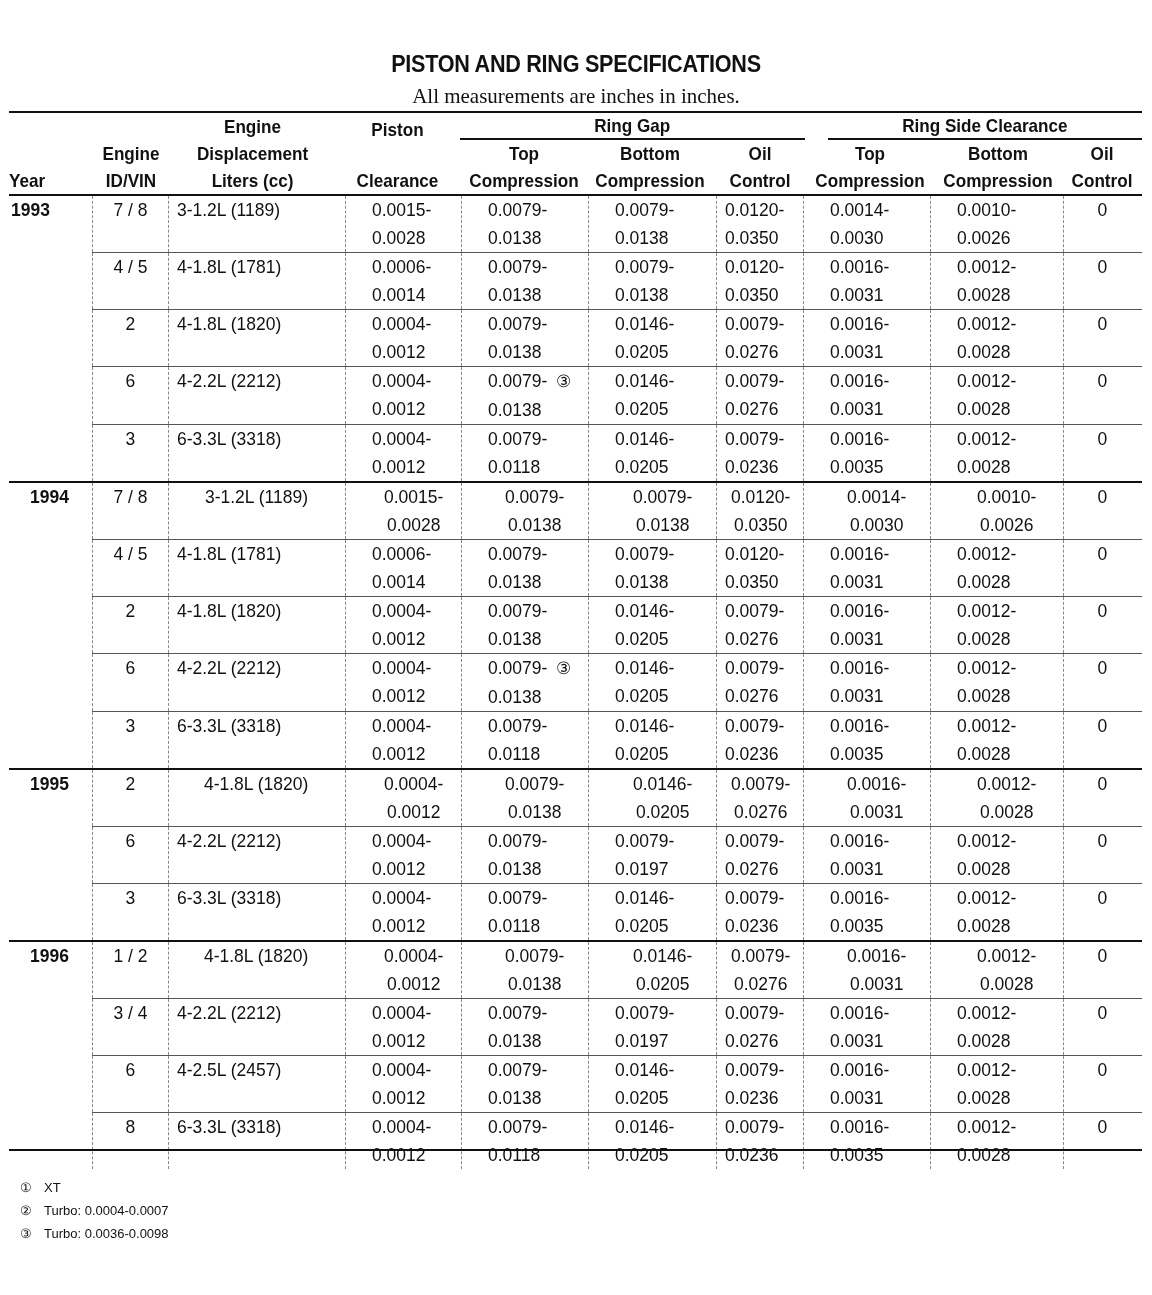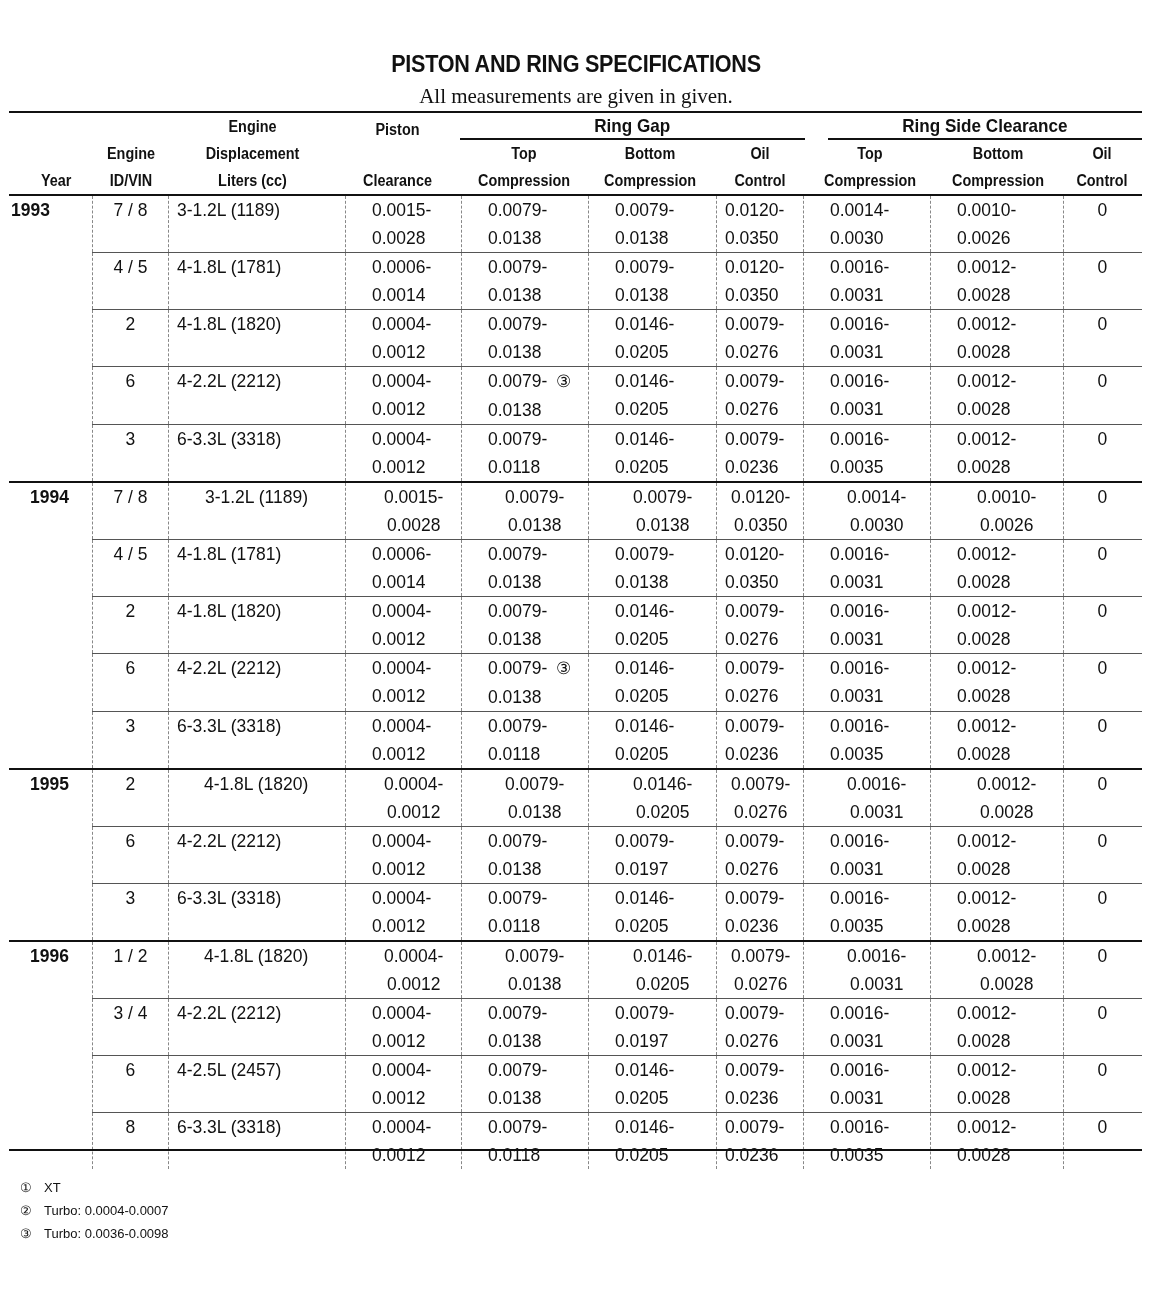--- a/index.html
+++ b/index.html
@@ -3,21 +3,21 @@
 <meta charset="utf-8">
 <style>
   html, body { margin: 0; padding: 0; background: #ffffff; }
   body { width: 1152px; height: 1295px; position: relative; color: #111; font-family: "Liberation Sans", sans-serif; overflow: hidden; }
   .title { position: absolute; left: 0; width: 1152px; top: 50px; text-align: center; font-family: "Liberation Sans", sans-serif; font-weight: bold; font-size: 24px; letter-spacing: -0.3px; transform: scaleX(0.9); }
   .subtitle { position: absolute; left: 0; width: 1152px; top: 84px; text-align: center; font-family: "Liberation Serif", serif; font-size: 21px; }
   .topline { position: absolute; left: 9px; width: 1133px; top: 111px; height: 2px; background: #111; }
   .grp { position: absolute; top: 115px; height: 24px; font-weight: bold; font-size: 19px; text-align: center; transform-origin: center; }
   .grp span { display: inline-block; transform: scaleX(0.9); }
   .grp-line { position: absolute; top: 138px; height: 2px; background: #111; }
-  .hdr { position: absolute; top: 116px; height: 78px; font-weight: bold; font-size: 16px; text-align: center; line-height: 27px; display: flex; flex-direction: column; justify-content: flex-end; }
+  .hdr { position: absolute; top: 116px; height: 78px; font-weight: bold; font-size: 19px; text-align: center; line-height: 27px; display: flex; flex-direction: column; justify-content: flex-end; }
   .hdr span { display: block; transform: scaleX(0.9); white-space: nowrap; }
   .hdrline { position: absolute; left: 9px; width: 1133px; top: 194px; height: 2px; background: #111; }
   table.body { position: absolute; left: 9px; top: 196px; width: 1133px; border-collapse: collapse; table-layout: fixed; font-size: 19px; }
   table.body td { padding: 0; vertical-align: top; height: 56px; line-height: 28px; border-left: 1px dashed #888; }
   table.body td:first-child { border-left: none; }
   table.body tr.spec td { border-top: 1px solid #555; }
   table.body tr.yearstart td { border-top: 2px solid #111; text-align: center; }
   table.body tr.first td { border-top: none; }
   table.body td.year { border-top: none !important; font-weight: bold; padding-left: 2px; }
   table.body tr.yearstart td.year { border-top: 2px solid #111 !important; }
@@ -33,29 +33,29 @@
   .bottomline { position: absolute; left: 9px; width: 1133px; top: 1149px; height: 2px; background: #111; }
   .notes { position: absolute; left: 20px; top: 1176px; font-family: "Liberation Sans", sans-serif; font-size: 13px; line-height: 23px; }
   .note { display: flex; gap: 8px; }
   .note .mk { width: 16px; }
   .fn { font-size: 17px; margin-left: 4px; }
 </style>
 </head>
 <body>
 
 <div class="title">PISTON AND RING SPECIFICATIONS</div>
-<div class="subtitle">All measurements are given in given.</div>
+<div class="subtitle">All measurements are inches in inches.</div>
 <div class="topline"></div>
 
 <div class="grp" style="left:460px;width:345px;"><span>Ring Gap</span></div>
 <div class="grp-line" style="left:460px;width:345px;"></div>
 <div class="grp" style="left:828px;width:314px;text-decoration:underline;"><span>Ring Side Clearance</span></div>
 <div class="grp-line" style="left:828px;width:314px;"></div>
 
-<div class="hdr" style="left:9px;width:50px;text-align:left;margin-left:32px;">
+<div class="hdr" style="left:9px;width:50px;text-align:left;">
   <span style="transform-origin:left;">Year</span>
 </div>
 <div class="hdr" style="left:96px;width:70px;">
   <span>Engine</span>
     <span>ID/VIN</span>
 </div>
 <div class="hdr" style="left:170px;width:165px;">
   <span>Engine</span>
     <span>Displacement</span>
     <span>Liters (cc)</span>

